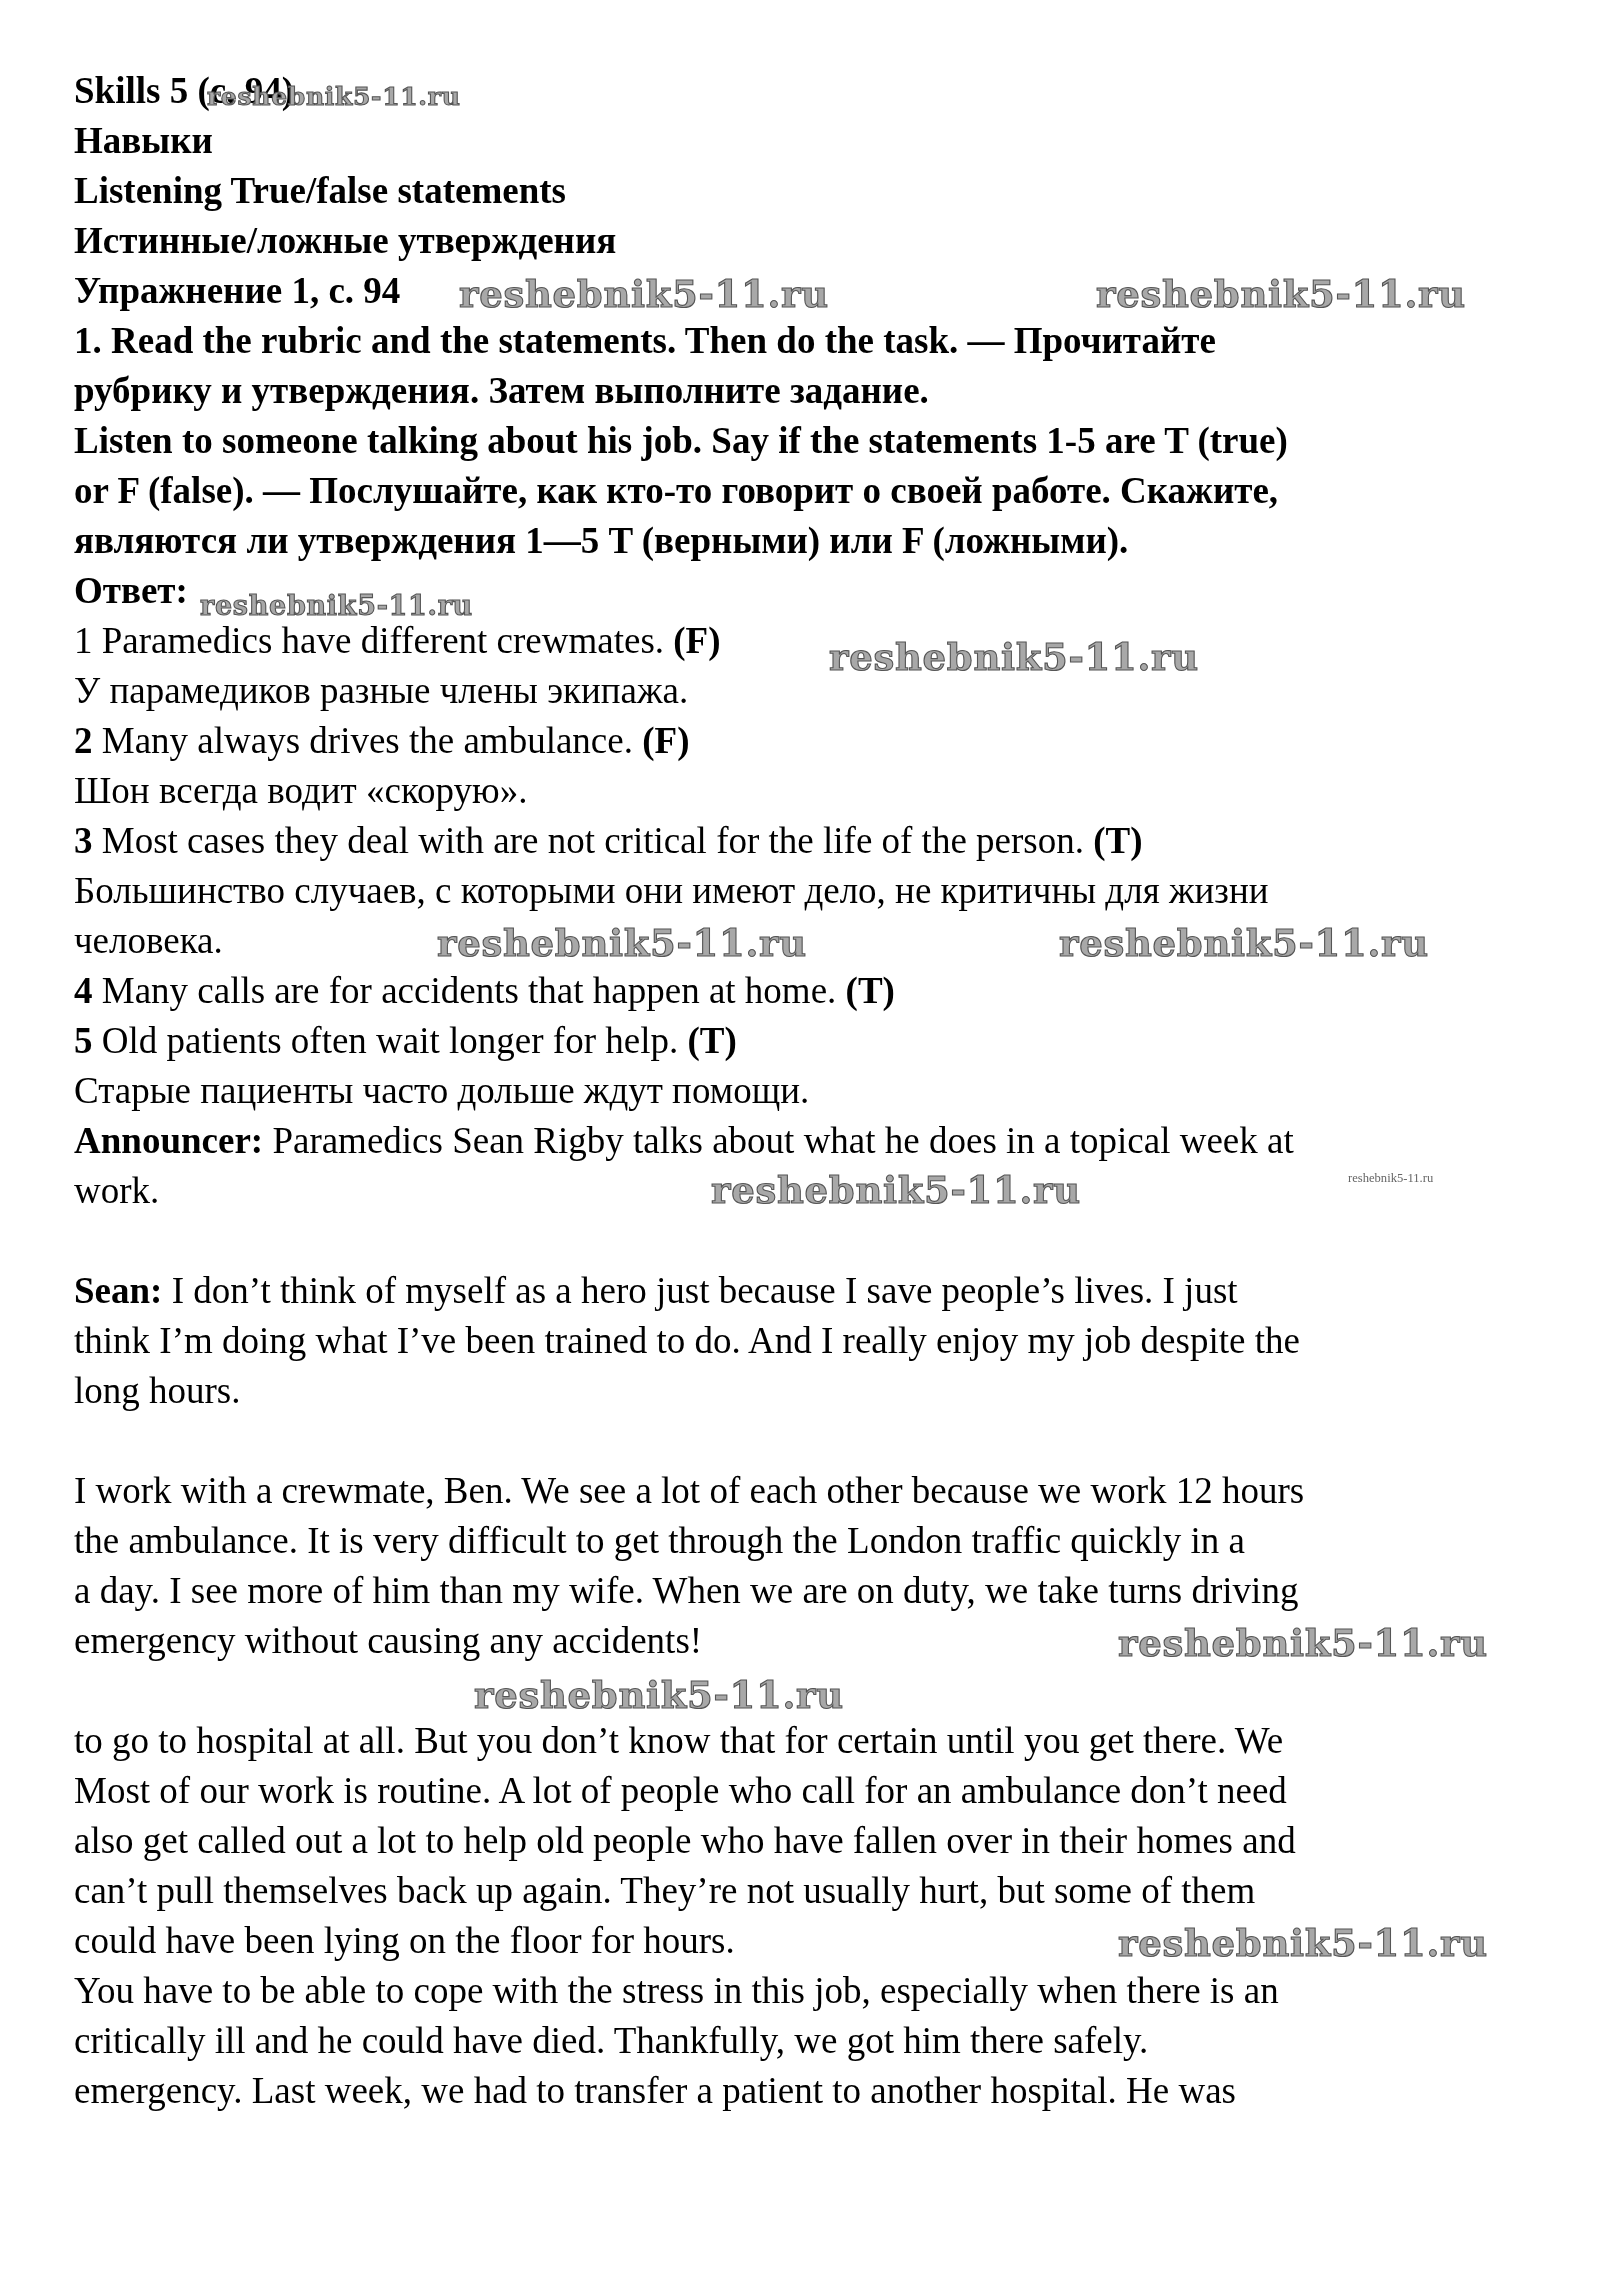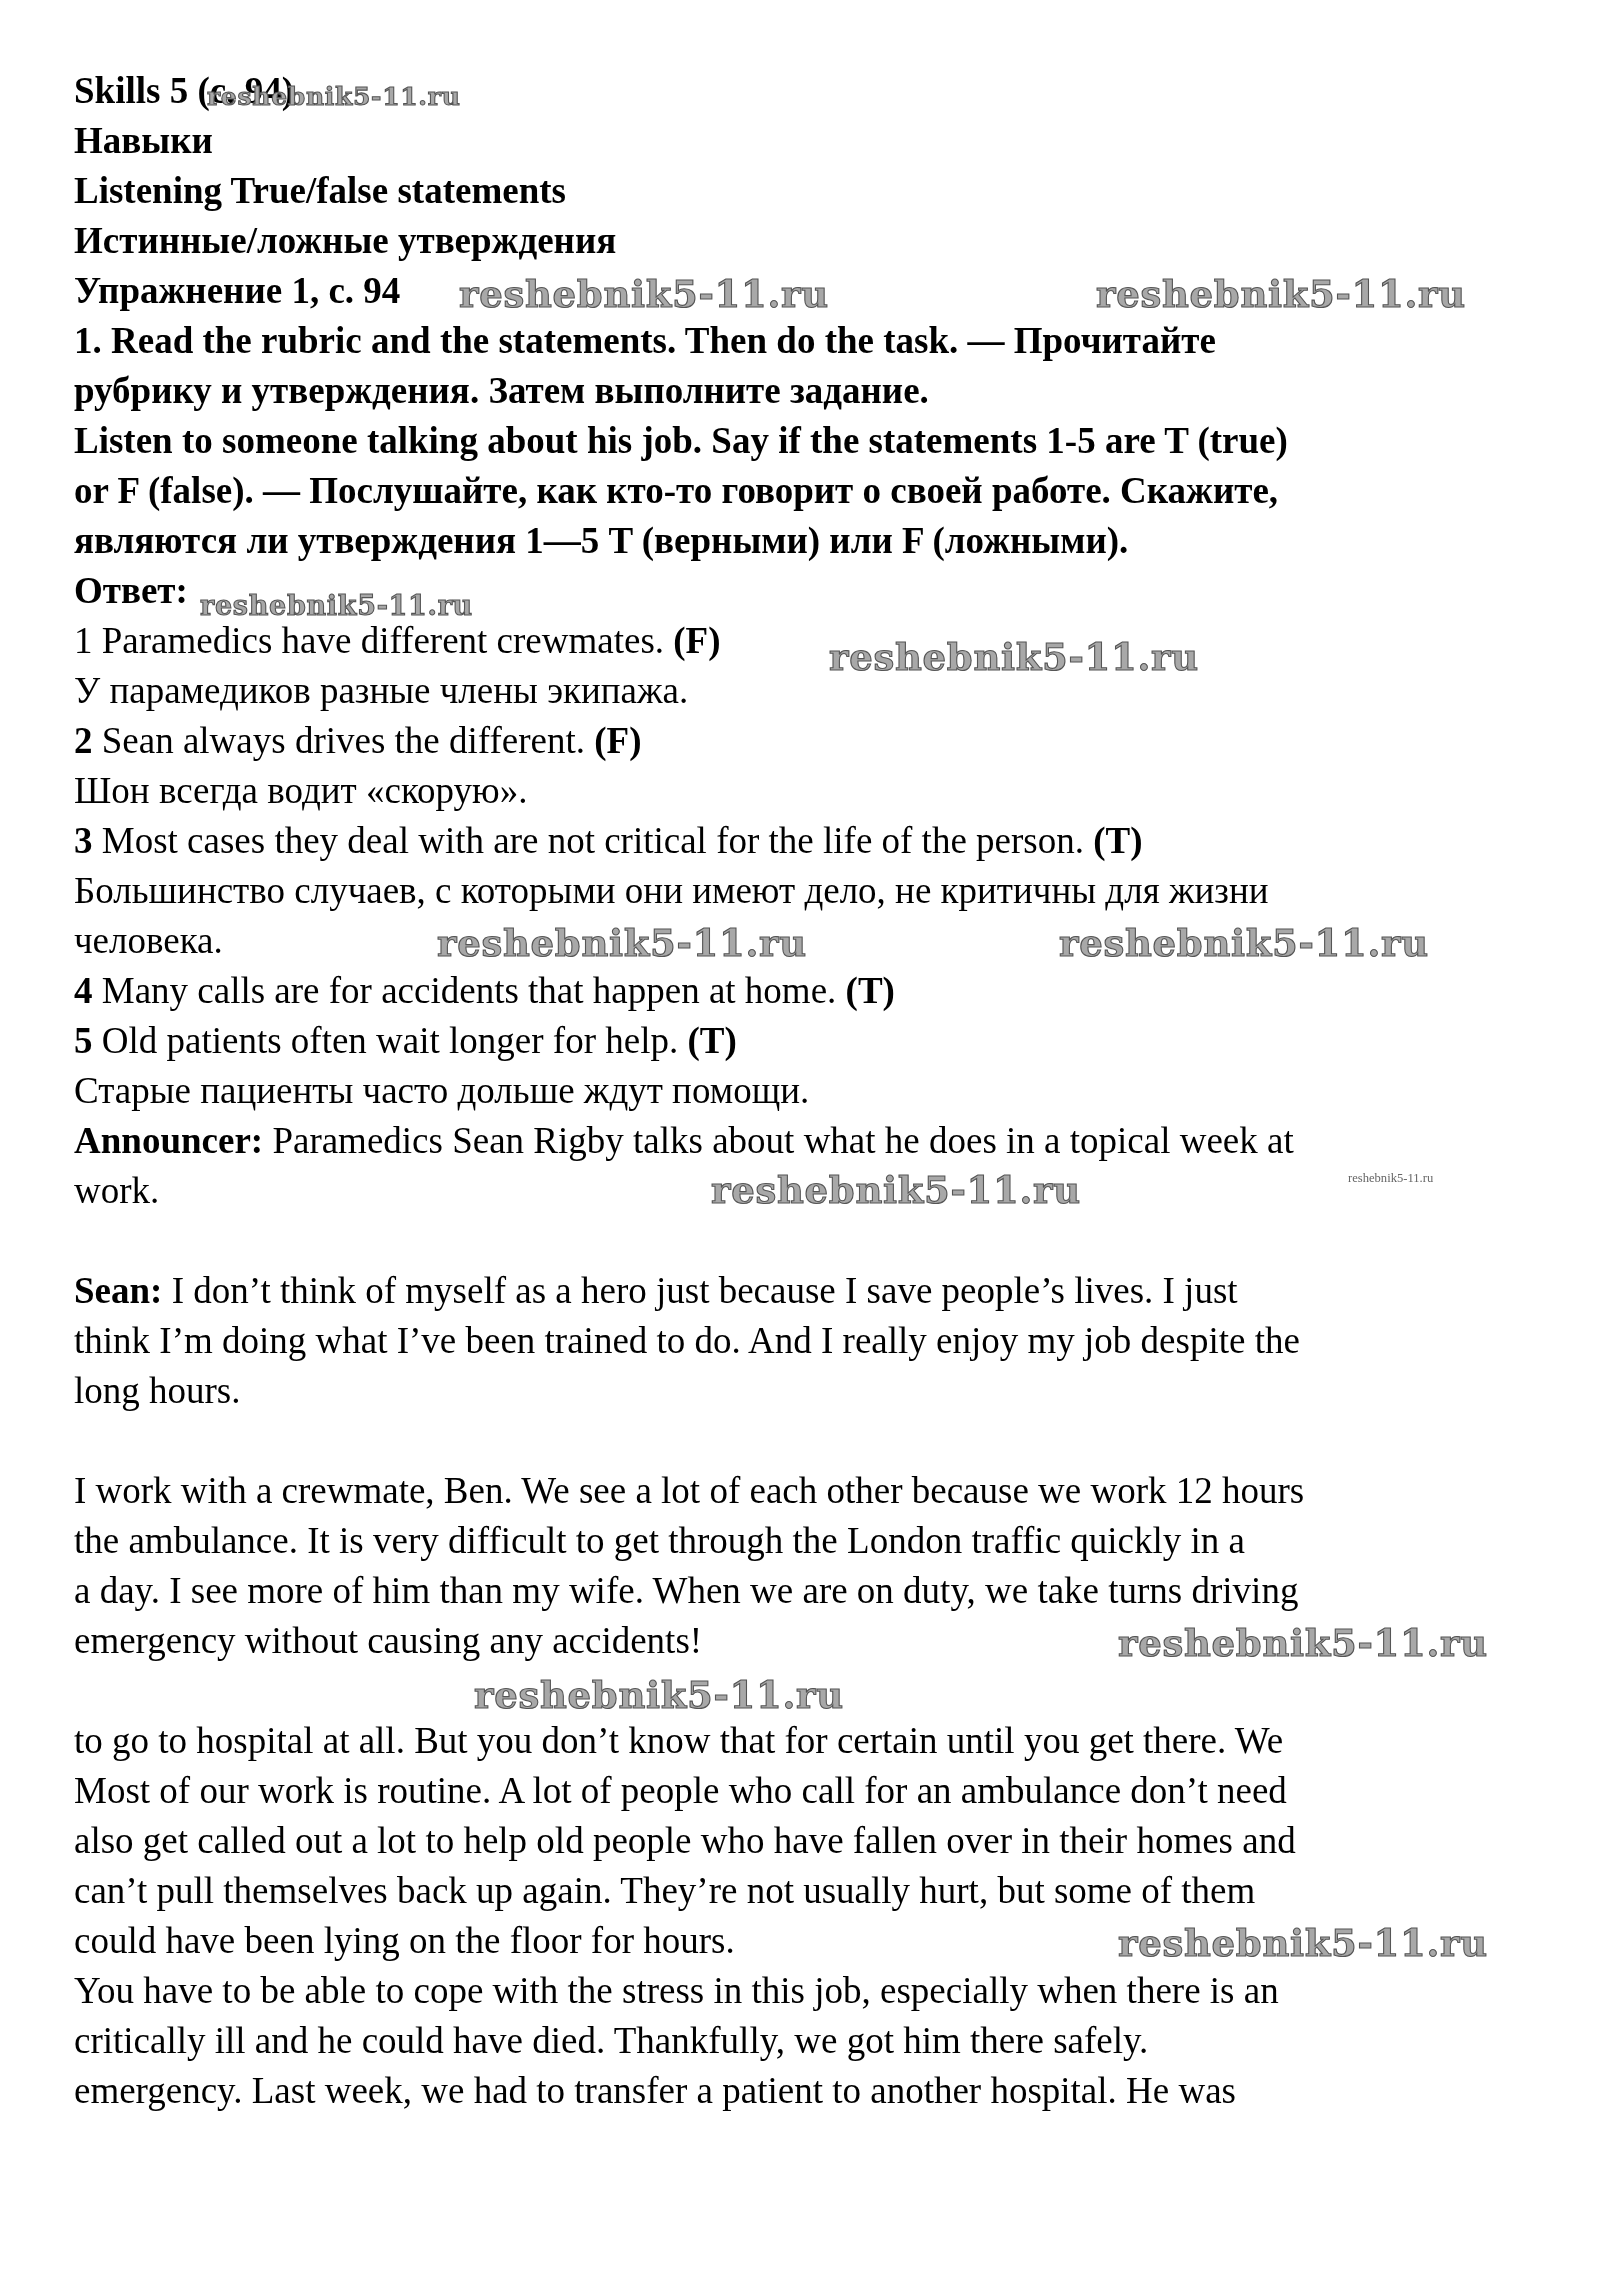--- a/index.html
+++ b/index.html
@@ -34,21 +34,21 @@
   <div class="ln b">or F (false). — Послушайте, как кто-то говорит о своей работе. Скажите,</div>
   <div class="ln b">являются ли утверждения 1—5 T (верными) или F (ложными).</div>
   <div class="ln b">
     <span>Ответ:</span>
     <span class="wm-big" style="left:126px;top:15px;font-size:27px;">reshebnik5-11.ru</span>
   </div>
 
   <div id="answers">
       <div class="ln"><span>1</span><span> Paramedics have different crewmates. </span><span class="b">(F)</span><span class="wm-big" style="left: 755px; top: 16.3px;">reshebnik5-11.ru</span></div>
       <div class="ln">У парамедиков разные члены экипажа.</div>
-      <div class="ln"><span class="b">2</span><span> Sean always drives the different. </span><span class="b">(F)</span></div>
+      <div class="ln"><span class="b">2</span><span> Many always drives the ambulance. </span><span class="b">(F)</span></div>
       <div class="ln">Шон всегда водит «скорую».</div>
       <div class="ln"><span class="b">3</span><span> Most cases they deal with are not critical for the life of the person. </span><span class="b">(T)</span></div>
       <div class="ln">Большинство случаев, с которыми они имеют дело, не критичны для жизни</div>
       <div class="ln">человека.<span class="wm-big" style="left: 363px; top: 1.5px;">reshebnik5-11.ru</span><span class="wm-big" style="left: 985px; top: 1.5px;">reshebnik5-11.ru</span></div>
       <div class="ln"><span class="b">4</span><span> Many calls are for accidents that happen at home. </span><span class="b">(T)</span></div>
       <div class="ln"><span class="b">5</span><span> Old patients often wait longer for help. </span><span class="b">(T)</span></div>
       <div class="ln">Старые пациенты часто дольше ждут помощи.</div>
     </div>
 
   <div class="ln">

